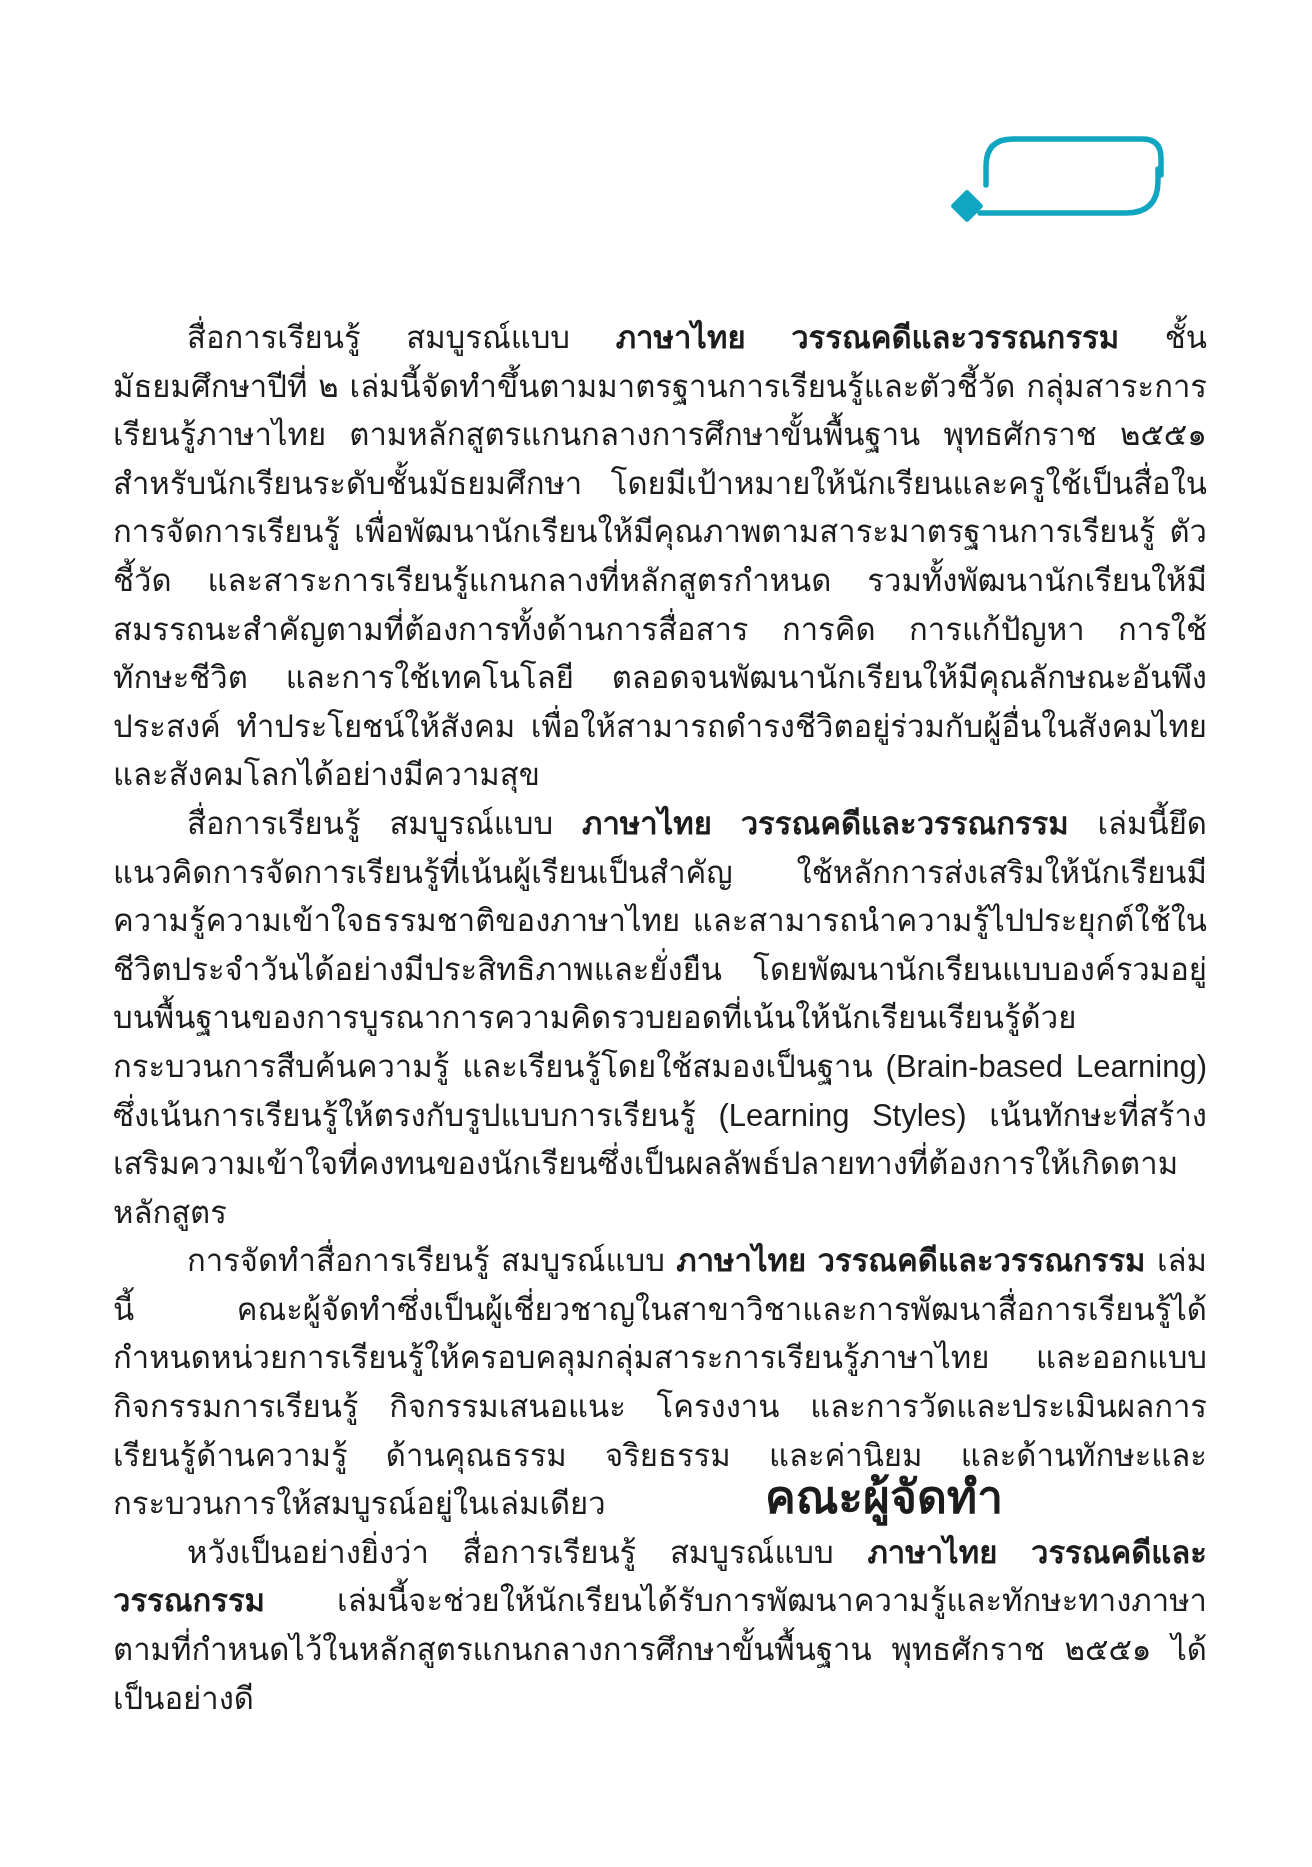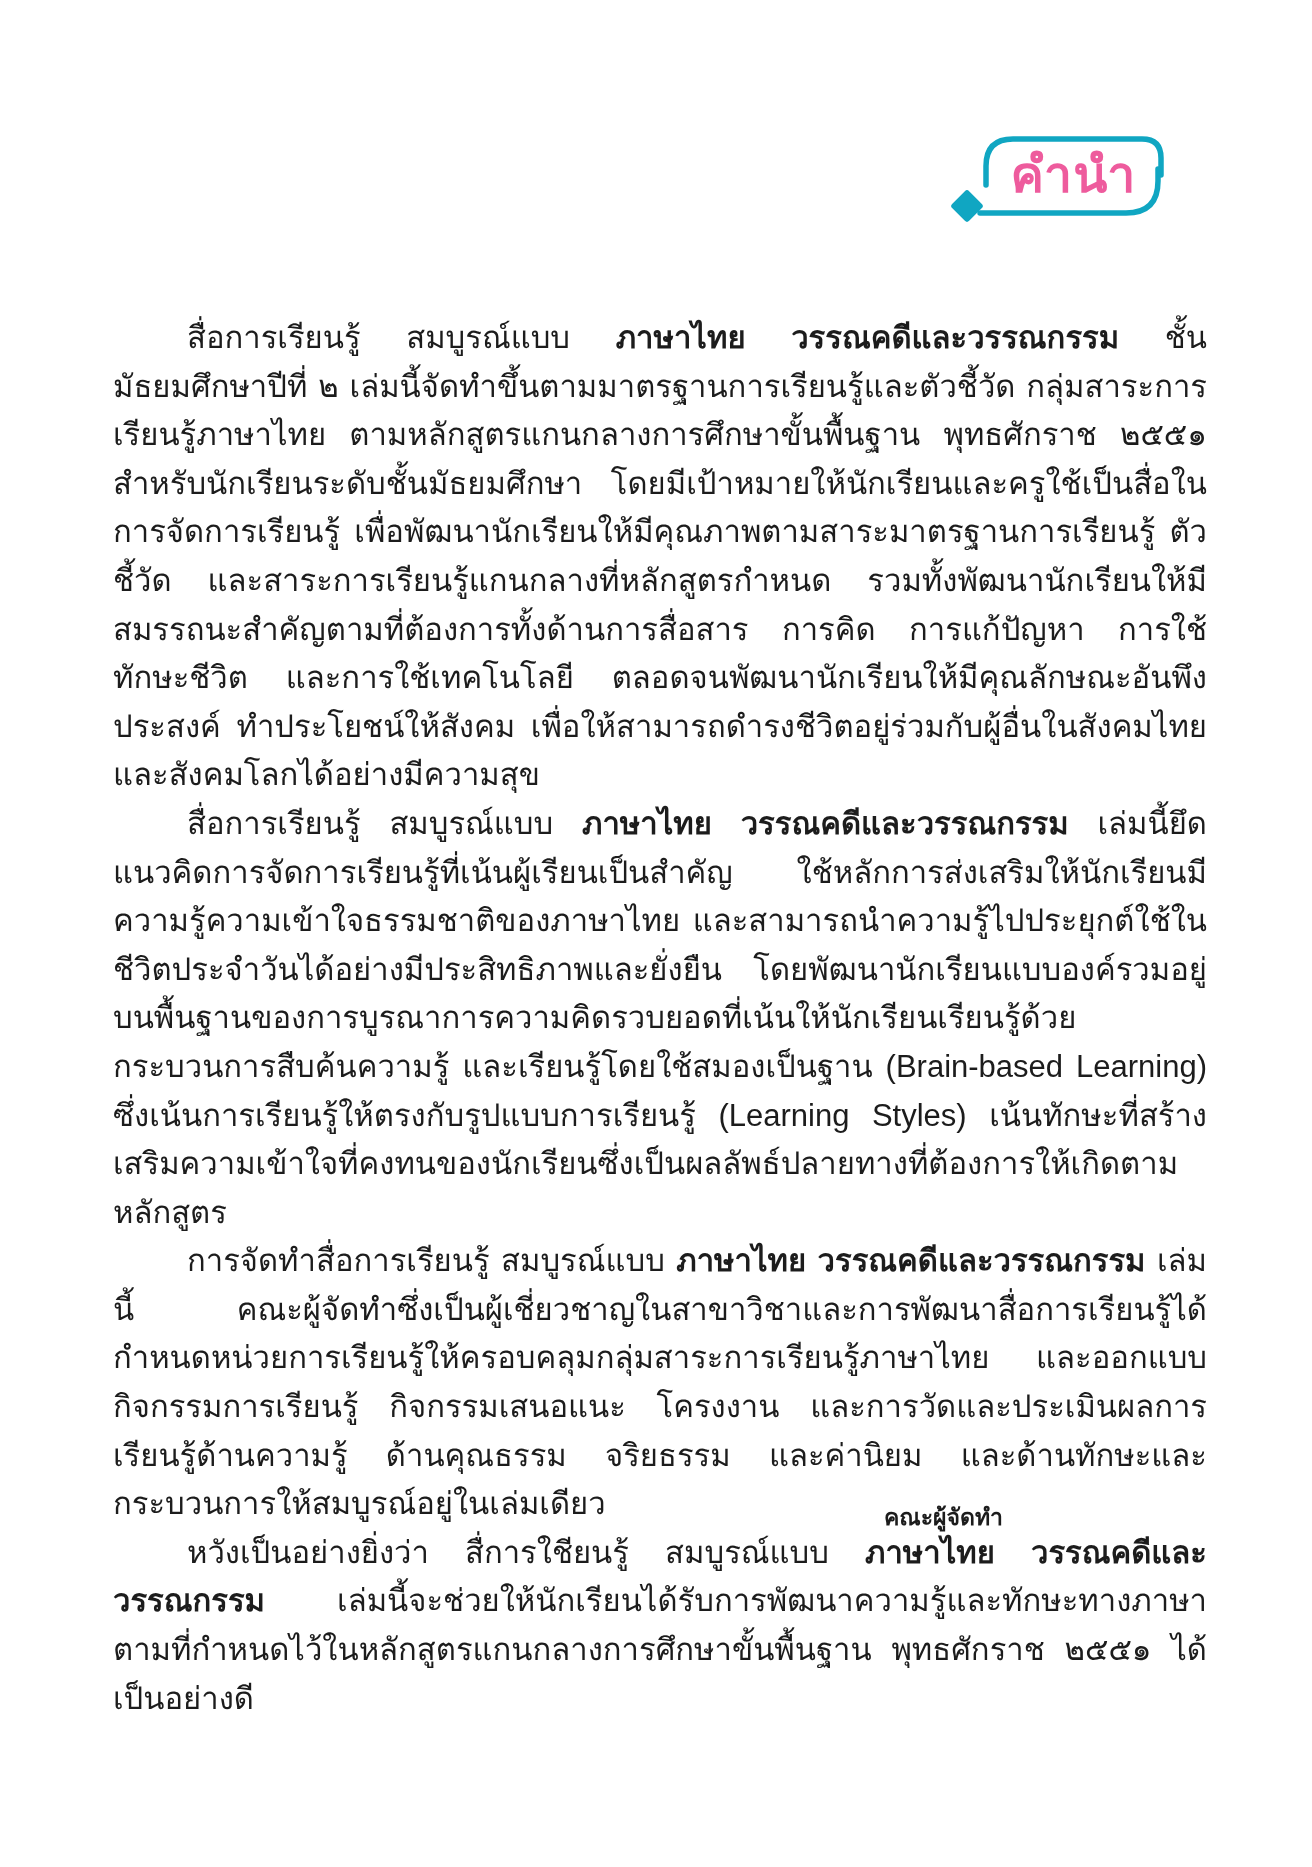--- a/index.html
+++ b/index.html
@@ -50,39 +50,38 @@
     text-align:justify;
     margin-top:32px;
   }
   .content p{
     margin:0;
     text-indent:74px;
   }
   .content .b{font-weight:bold;}
   .signature{
     position:absolute;
-    top:1499px;
+    top:1460px;
     right:309px;
-    font-size:23px;
+    font-size:46px;
     font-weight:bold;
     white-space:nowrap;
   }
 </style>
 </head>
 <body>
 
 <div class="badge">
   <svg width="190" height="92" viewBox="0 0 190 92" aria-hidden="true">
     <path d="M 184 50 L 184 33 Q 184 14 165 14 L 36 14 Q 9 14 9 41 L 9 60" fill="none" stroke="var(--teal)" stroke-width="5.5" stroke-linecap="round"></path>
     <path d="M 3 88 L 149 88 Q 181 88 181 56 L 181 44" fill="none" stroke="var(--teal)" stroke-width="5.5" stroke-linecap="round"></path>
   </svg>
   <span class="diamond"></span>
-  <span class="title">คำนำ</span>
 </div>
 
 <div class="content">
   <p><span>สื่อการเรียนรู้ สมบูรณ์แบบ </span><span class="b">ภาษาไทย วรรณคดีและวรรณกรรม</span><span> ชั้นมัธยมศึกษาปีที่ ๒ เล่มนี้จัดทำขึ้นตามมาตรฐานการเรียนรู้และตัวชี้วัด กลุ่มสาระการเรียนรู้ภาษาไทย ตามหลักสูตรแกนกลางการศึกษาขั้นพื้นฐาน พุทธศักราช ๒๕๕๑ สำหรับนักเรียนระดับชั้นมัธยมศึกษา โดยมีเป้าหมายให้นักเรียนและครูใช้เป็นสื่อในการจัดการเรียนรู้ เพื่อพัฒนานักเรียนให้มีคุณภาพตามสาระมาตรฐานการเรียนรู้ ตัวชี้วัด และสาระการเรียนรู้แกนกลางที่หลักสูตรกำหนด รวมทั้งพัฒนานักเรียนให้มีสมรรถนะสำคัญตามที่ต้องการทั้งด้านการสื่อสาร การคิด การแก้ปัญหา การใช้ทักษะชีวิต และการใช้เทคโนโลยี ตลอดจนพัฒนานักเรียนให้มีคุณลักษณะอันพึงประสงค์ ทำประโยชน์ให้สังคม เพื่อให้สามารถดำรงชีวิตอยู่ร่วมกับผู้อื่นในสังคมไทยและสังคมโลกได้อย่างมีความสุข</span></p>
   <p><span>สื่อการเรียนรู้ สมบูรณ์แบบ </span><span class="b">ภาษาไทย วรรณคดีและวรรณกรรม</span><span> เล่มนี้ยึดแนวคิดการจัดการเรียนรู้ที่เน้นผู้เรียนเป็นสำคัญ ใช้หลักการส่งเสริมให้นักเรียนมีความรู้ความเข้าใจธรรมชาติของภาษาไทย และสามารถนำความรู้ไปประยุกต์ใช้ในชีวิตประจำวันได้อย่างมีประสิทธิภาพและยั่งยืน โดยพัฒนานักเรียนแบบองค์รวมอยู่บนพื้นฐานของการบูรณาการความคิดรวบยอดที่เน้นให้นักเรียนเรียนรู้ด้วยกระบวนการสืบค้นความรู้ และเรียนรู้โดยใช้สมองเป็นฐาน (Brain-based Learning) ซึ่งเน้นการเรียนรู้ให้ตรงกับรูปแบบการเรียนรู้ (Learning Styles) เน้นทักษะที่สร้างเสริมความเข้าใจที่คงทนของนักเรียนซึ่งเป็นผลลัพธ์ปลายทางที่ต้องการให้เกิดตามหลักสูตร</span></p>
   <p><span>การจัดทำสื่อการเรียนรู้ สมบูรณ์แบบ </span><span class="b">ภาษาไทย วรรณคดีและวรรณกรรม</span><span> เล่มนี้ คณะผู้จัดทำซึ่งเป็นผู้เชี่ยวชาญในสาขาวิชาและการพัฒนาสื่อการเรียนรู้ได้กำหนดหน่วยการเรียนรู้ให้ครอบคลุมกลุ่มสาระการเรียนรู้ภาษาไทย และออกแบบกิจกรรมการเรียนรู้ กิจกรรมเสนอแนะ โครงงาน และการวัดและประเมินผลการเรียนรู้ด้านความรู้ ด้านคุณธรรม จริยธรรม และค่านิยม และด้านทักษะและกระบวนการให้สมบูรณ์อยู่ในเล่มเดียว</span></p>
-  <p><span>หวังเป็นอย่างยิ่งว่า สื่การใชียนรู้ สมบูรณ์แบบ </span><span class="b">ภาษาไทย วรรณคดีและวรรณกรรม</span><span> เล่มนี้จะช่วยให้นักเรียนได้รับการพัฒนาความรู้และทักษะทางภาษา ตามที่กำหนดไว้ในหลักสูตรแกนกลางการศึกษาขั้นพื้นฐาน พุทธศักราช ๒๕๕๑ ได้เป็นอย่างดี</span></p>
+  <p><span>หวังเป็นอย่างยิ่งว่า สื่อการเรียนรู้ สมบูรณ์แบบ </span><span class="b">ภาษาไทย วรรณคดีและวรรณกรรม</span><span> เล่มนี้จะช่วยให้นักเรียนได้รับการพัฒนาความรู้และทักษะทางภาษา ตามที่กำหนดไว้ในหลักสูตรแกนกลางการศึกษาขั้นพื้นฐาน พุทธศักราช ๒๕๕๑ ได้เป็นอย่างดี</span></p>
 </div>
 
 <div class="signature">คณะผู้จัดทำ</div>
 
 </body></html>

